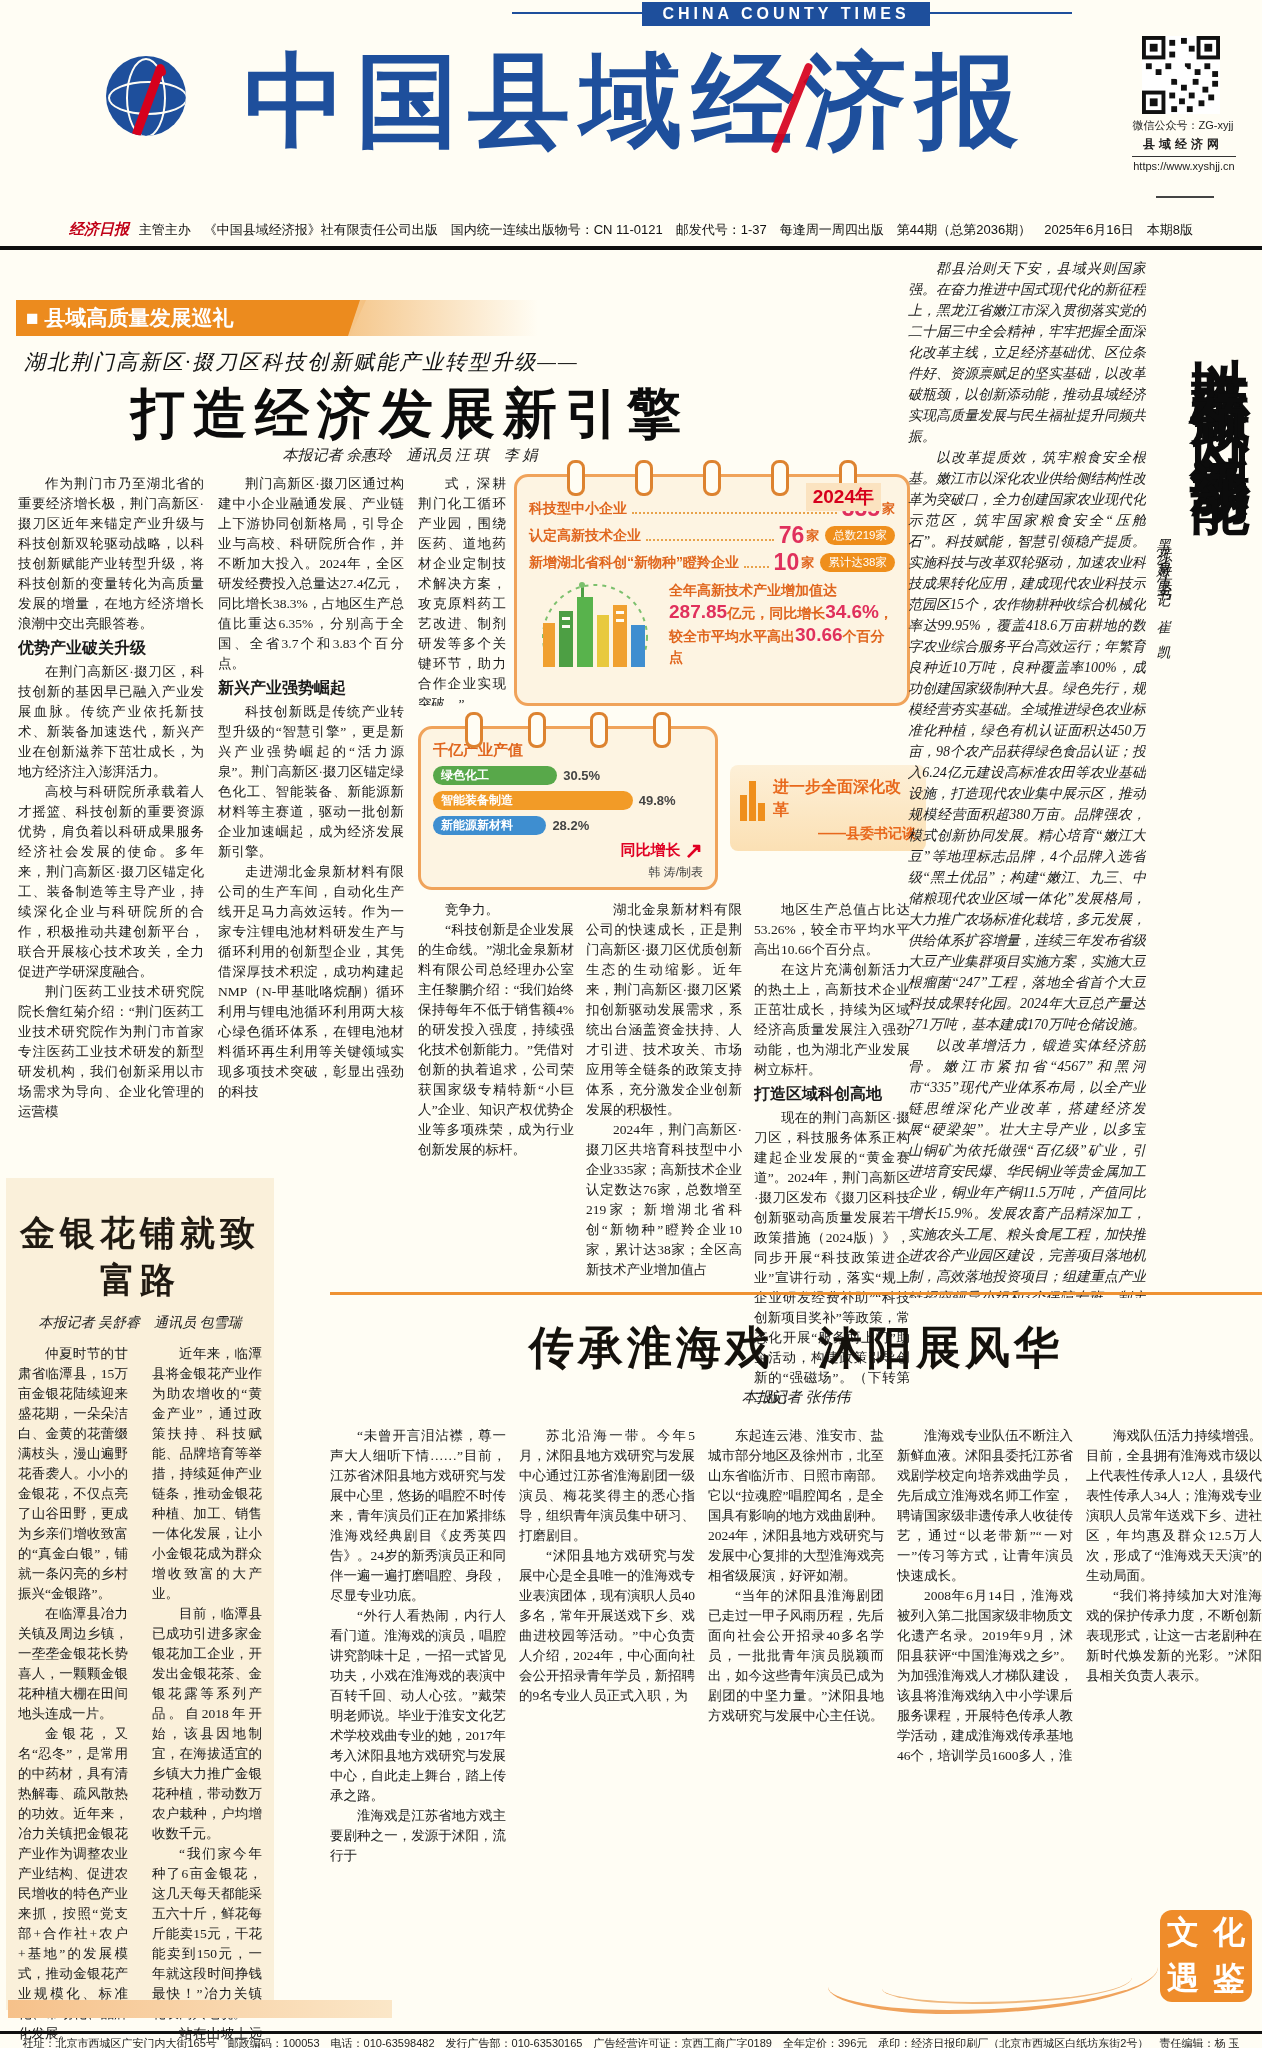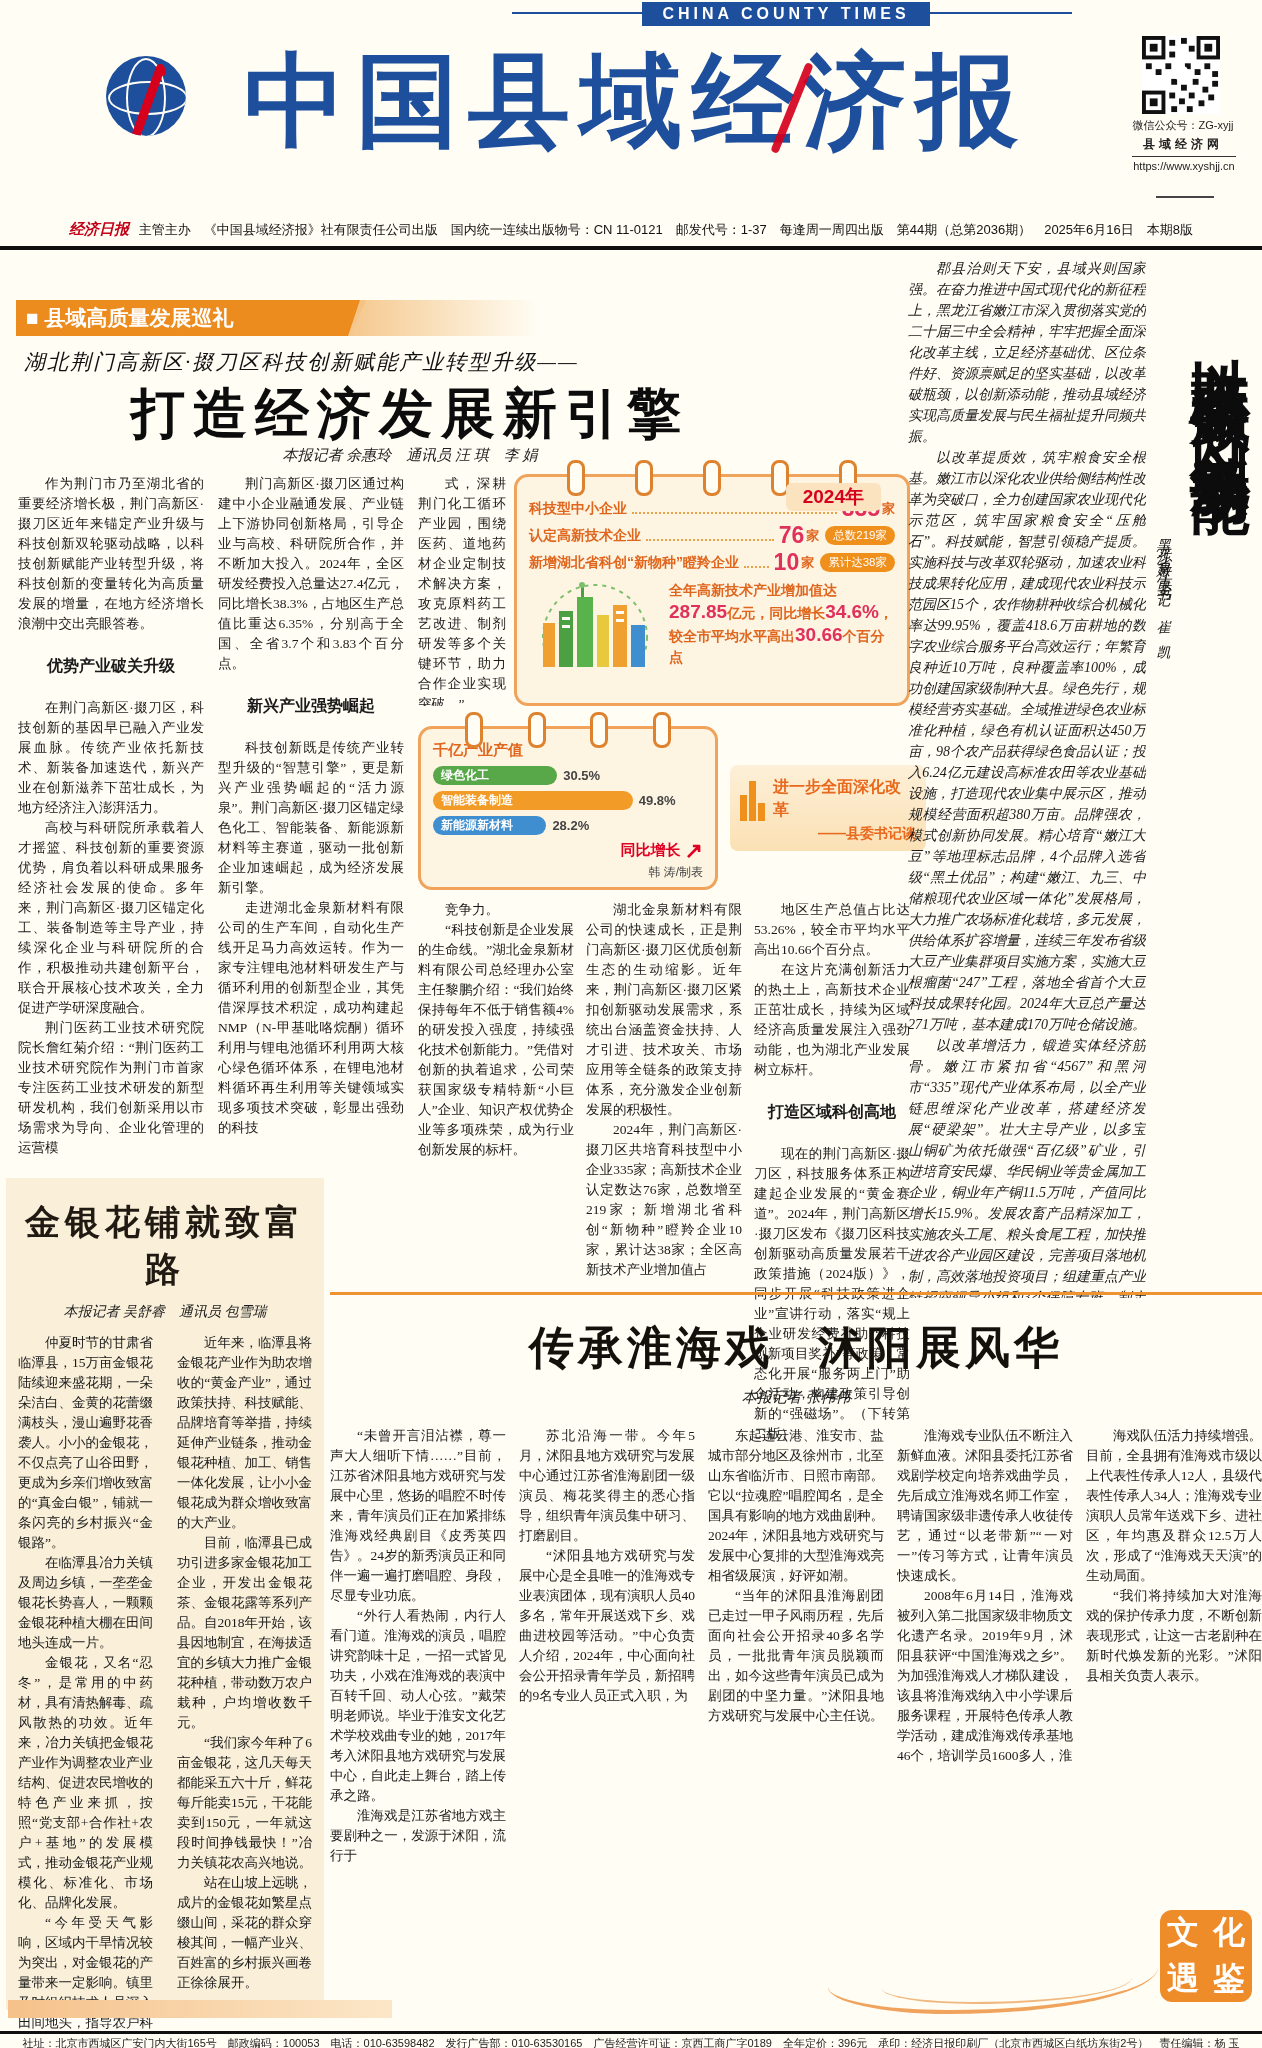--- a/index.html
+++ b/index.html
@@ -43,28 +43,28 @@
   .lead-headline{position:absolute;left:40px;top:378px;width:740px;text-align:center;
                  font-family:"Liberation Sans",sans-serif;font-weight:900;font-size:54px;letter-spacing:8px;color:#0c0c0c;}
   .lead-byline{position:absolute;left:40px;top:446px;width:740px;text-align:center;font-style:italic;font-size:15px;color:#222;}
   .lead-body{position:absolute;left:18px;top:474px;width:892px;height:690px;display:flex;gap:14px;}
   .ncol{overflow:hidden;font-size:13.5px;line-height:20px;text-align:justify;}
   .ncol p{margin:0;text-indent:2em;}
   .c1,.c2{width:186px;flex:none;height:100%;}
   .midzone{width:492px;flex:none;display:flex;flex-direction:column;gap:10px;}
   .mid-top{display:flex;gap:8px;height:232px;}
   .strip{width:88px;flex:none;height:100%;}
-  .subhead{font-family:"Liberation Sans",sans-serif;font-weight:700;font-size:16px;text-align:center;
-           text-indent:0 !important;margin:22px 0 !important;}
+  .subhead{font-family:"Liberation Sans",sans-serif;font-weight:700;font-size:16px;text-align:left;
+           text-indent:0 !important;margin:4px 0 !important;}
   
   .note{position:relative;background:#fdf4e2;border:3px solid #f0a35a;border-radius:14px;}
   .rings{position:absolute;top:-17px;left:0;width:100%;display:flex;justify-content:space-evenly;}
   .ring{width:12px;height:30px;border:3px solid #dd8330;border-radius:8px;background:#fffdf4;}
   .box1{flex:1;height:100%;padding:14px 12px 8px;box-sizing:border-box;}
-  .yeartab{position:absolute;top:6px;right:26px;background:#fbe3c0;border-radius:6px;padding:1px 17px;
+  .yeartab{position:absolute;top:6px;right:26px;background:#fbe3c0;border-radius:0;padding:1px 7px;
            color:#d6001c;font-family:"Liberation Sans",sans-serif;font-weight:800;font-size:19px;}
   .statrow{display:flex;align-items:flex-end;margin:7px 0 0;font-family:"Liberation Sans",sans-serif;}
   .statlabel{color:#e0661e;font-size:14px;font-weight:700;}
   .dots{flex:1;border-bottom:2px dotted #e8a24a;margin:0 5px 4px;}
   .statval{color:#e0305c;font-size:23px;font-weight:800;line-height:20px;text-align:center;}
   .statunit{color:#e0661e;font-size:13px;font-weight:700;margin-left:2px;}
   .badge{background:#ef8f1c;color:#fff;font-size:11.5px;border-radius:10px;padding:2px 8px;margin-left:6px;white-space:nowrap;}
   .badge:empty{display:none;}
   .box1-bottom{display:flex;gap:8px;margin-top:8px;align-items:center;}
   .citysvg{flex:none;}
@@ -91,22 +91,22 @@
   
   .right-art{position:absolute;left:908px;top:258px;width:348px;height:1040px;}
   .ra-text{width:238px;height:100%;overflow:hidden;font-style:italic;font-size:14px;line-height:21px;text-align:justify;}
   .ra-text p{margin:0;text-indent:2em;}
   .ra-byline{position:absolute;right:84px;top:270px;writing-mode:vertical-rl;font-style:italic;font-size:14px;
              letter-spacing:6px;color:#111;}
   .ra-headline{position:absolute;right:0;top:52px;writing-mode:vertical-rl;font-family:"Liberation Sans",sans-serif;
                font-weight:900;font-size:60px;line-height:72px;letter-spacing:8px;color:#0c0c0c;}
   .ra-headline .h2{margin-top:30px;display:inline-block;}
   
-  .left-art{position:absolute;left:6px;top:1178px;width:318px;height:832px;background:#faf0da;box-sizing:border-box;
-            padding:21px 12px 10px;}
+  .left-art{position:absolute;left:6px;top:1178px;width:268px;height:832px;background:#faf0da;box-sizing:border-box;
+            padding:32px 12px 10px;}
   .la-headline{text-align:center;font-weight:900;font-size:35px;letter-spacing:5px;color:#201a12;}
   .la-byline{text-align:center;font-style:italic;font-size:14px;margin:10px 0 12px;}
   .la-body{display:flex;gap:24px;height:700px;}
   .la-col{flex:1;height:100%;}
   .bottom-band{position:absolute;left:8px;top:2000px;width:384px;height:18px;
                background:linear-gradient(90deg,#f6c18a,#fbe7c8);}
   
   .bottom-art{position:absolute;left:330px;top:1292px;width:932px;height:736px;}
   .ba-rule{position:absolute;top:0;left:0;width:100%;height:3px;background:#ef9232;}
   .ba-headline{position:absolute;top:26px;left:0;width:100%;text-align:center;font-weight:900;font-size:45px;

